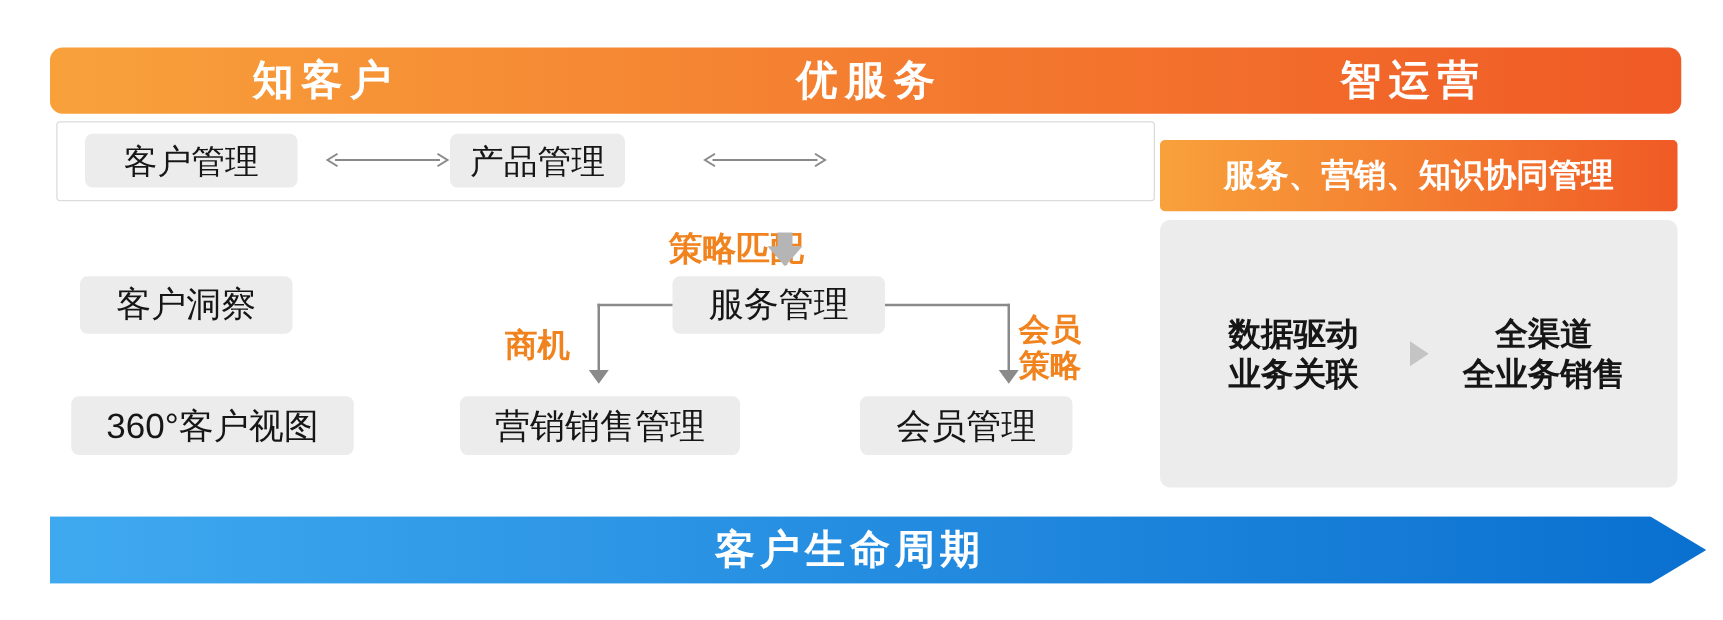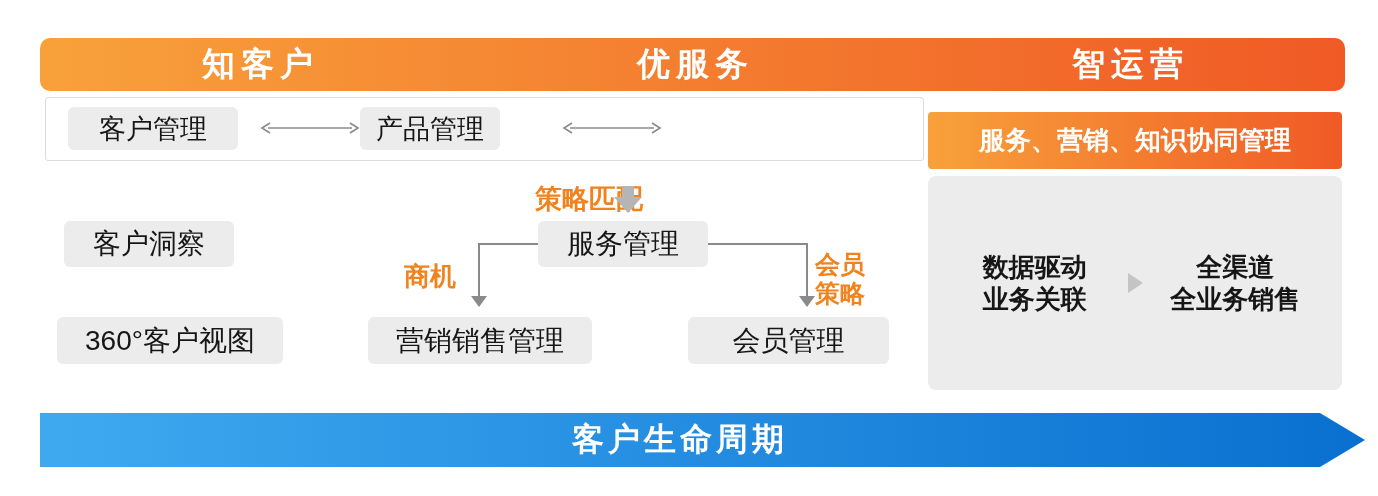--- a/index.html
+++ b/index.html
@@ -105,21 +105,21 @@
   <div class="conn-h" style="left:708px;top:243px;width:100px;"></div>
   <div class="conn-v" style="left:806px;top:243px;height:54px;"></div>
   <div class="conn-arrowhead" style="left:799px;top:296px;"></div>
   <div class="label-orange member-strategy-label">会员
 策略</div>
 
   <div class="pill pill-md" style="left:57px;top:317px;width:226px;height:47px;">360°客户视图</div>
 
   <div class="pill pill-md" style="left:368px;top:317px;width:224px;height:47px;">营销销售管理</div>
 
-  <div class="pill pill-md" style="left:688px;top:317px;width:201px;height:47px;">会员管理</div>
+  <div class="pill pill-md" style="left:688px;top:317px;width:170px;height:47px;">会员管理</div>
 
   <div class="ops-panel">
     <div class="ops-row">
       <div class="ops-text">数据驱动
 业务关联</div>
       <div class="tri-right"></div>
       <div class="ops-text">全渠道
 全业务销售</div>
     </div>
   </div>

